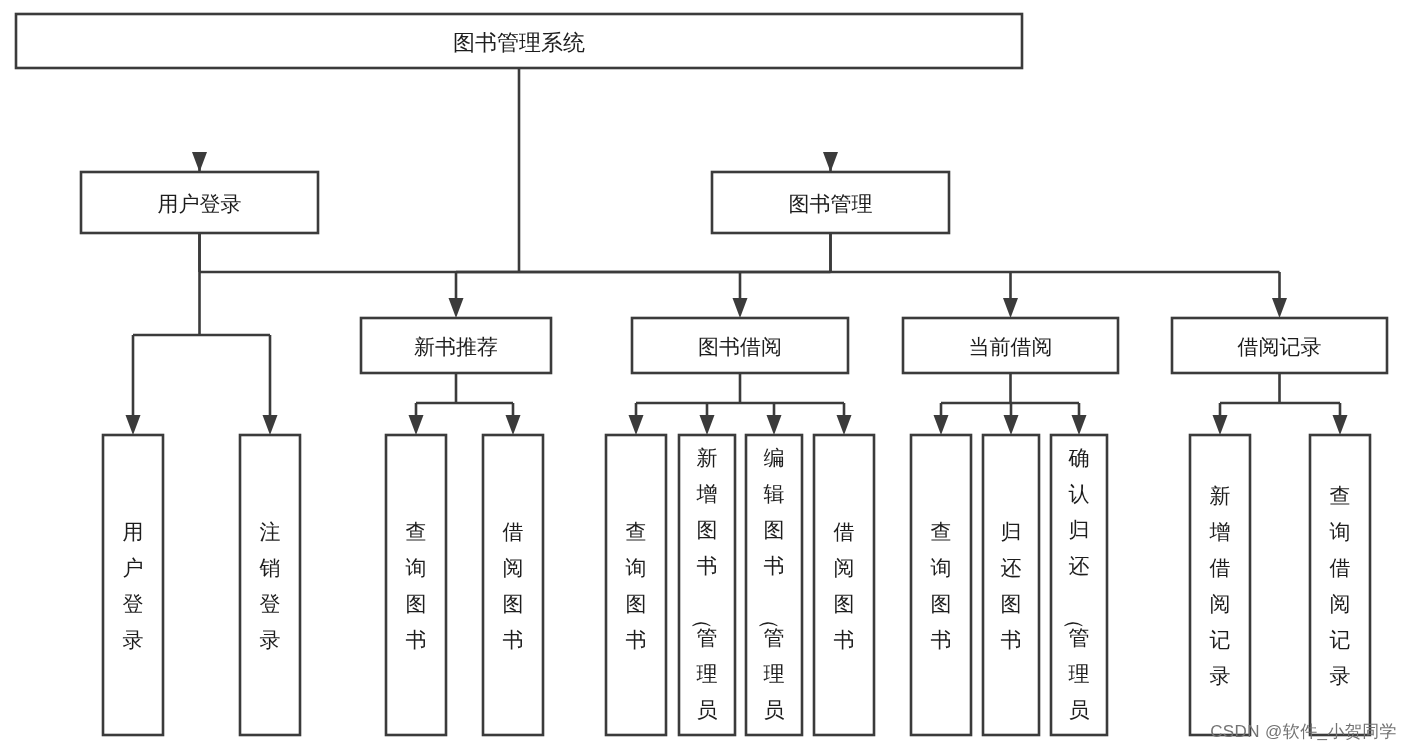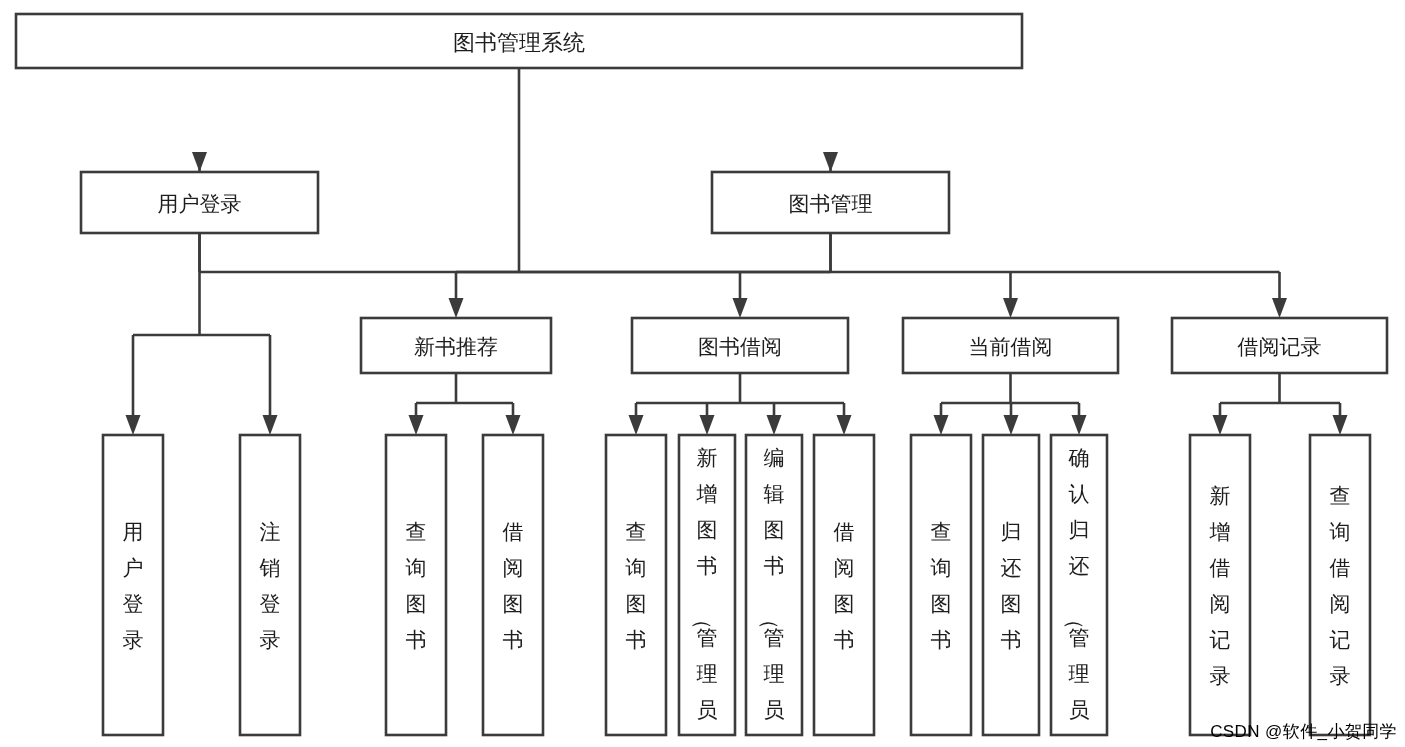--- a/index.html
+++ b/index.html
@@ -62,21 +62,21 @@
     font-size: 21px;
     text-anchor: middle;
     dominant-baseline: central;
   }
   .watermark {
     position: absolute;
     right: 8px;
     bottom: 4px;
     font-family: "Liberation Sans", "DejaVu Sans", sans-serif;
     font-size: 17px;
-    color: #000000;
+    color: #737373;
     white-space: nowrap;
     letter-spacing: 0.4px;
     pointer-events: none;
   }
 </style>
 </head>
 <body>
 
 <div id="diagram-root">
   <svg id="diagram-svg" viewBox="0 0 1405 747">

